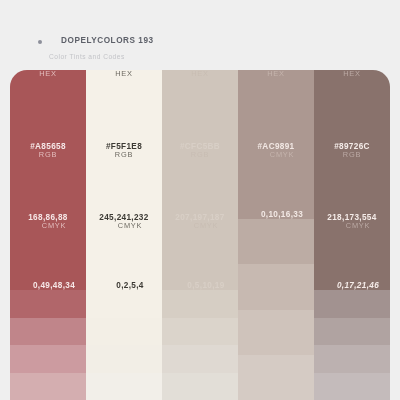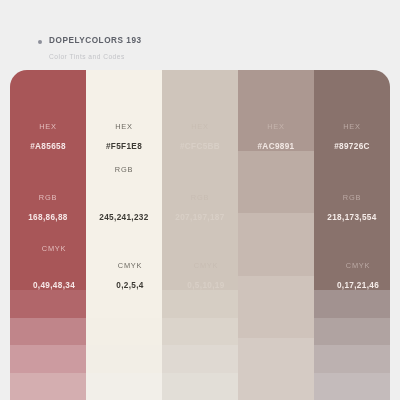--- a/index.html
+++ b/index.html
@@ -22,21 +22,21 @@
     left: 0;
     top: 0;
     width: 400px;
     height: 70px;
     box-sizing: border-box;
     padding: 36px 0 0 38px;
   }
   #title-row {
     display: flex;
     align-items: center;
-    gap: 7px;
+    gap: 19px;
     height: 11px;
   }
   #bullet {
     width: 4px;
     height: 4px;
     border-radius: 50%;
     background: #8d8f9a;
     flex: 0 0 auto;
   }
   #title-text {
@@ -73,22 +73,22 @@
     flex: 1 1 0;
     display: flex;
     flex-direction: column;
     min-width: 0;
   }
   
   .cell {
     display: flex;
     flex-direction: column;
     align-items: center;
-    justify-content: flex-end;
-    gap: 12px;
+    justify-content: space-between;
+    gap: 6px;
     min-width: 0;
   }
   .cell-hex  { height: 81px; }
   .cell-rgb  { height: 71px; }
   .cell-cmyk { height: 68px; padding-left: 12px; }
   .cell-label {
     font-size: 7.4px;
     letter-spacing: 0.75px;
     line-height: 1;
     white-space: nowrap;
@@ -170,36 +170,40 @@
       <div class="tint" style="background: rgb(214, 206, 196);"></div>
       <div class="tint" style="background: rgb(219, 212, 203);"></div>
       <div class="tint" style="background: rgb(223, 217, 210);"></div>
       <div class="tint" style="background: rgb(226, 222, 215);"></div>
     </div>
     <div class="swatch-col" style="background: rgb(172, 152, 145);">
       <div class="cell cell-hex">
         <span class="cell-label" style="color: rgb(197, 180, 173);">HEX</span>
         <span class="cell-value" style="color: rgb(242, 232, 228);">#AC9891</span>
       </div>
+      <div class="cell cell-cmyk">
+        <span class="cell-label" style="color: rgb(197, 180, 173);">CMYK</span>
+        <span class="cell-value" style="color: rgb(242, 232, 228);">0,10,16,33</span>
+      </div>
       <div class="tint" style="background: rgb(188, 172, 164);"></div>
       <div class="tint" style="background: rgb(199, 185, 177);"></div>
       <div class="tint" style="background: rgb(207, 195, 187);"></div>
       <div class="tint" style="background: rgb(213, 203, 196);"></div>
     </div>
     <div class="swatch-col" style="background: rgb(137, 114, 108);">
       <div class="cell cell-hex">
         <span class="cell-label" style="color: rgb(187, 169, 164);">HEX</span>
         <span class="cell-value" style="color: rgb(245, 236, 233);">#89726C</span>
       </div>
       <div class="cell cell-rgb">
         <span class="cell-label" style="color: rgb(187, 169, 164);">RGB</span>
         <span class="cell-value" style="color: rgb(245, 236, 233);">218,173,554</span>
       </div>
       <div class="cell cell-cmyk">
         <span class="cell-label" style="color: rgb(187, 169, 164);">CMYK</span>
-        <span class="cell-value" style="color: rgb(245, 236, 233);">0,17,21,46</span>
+        <span class="cell-value" style="color: rgb(245, 236, 233); font-style: italic;">0,17,21,46</span>
       </div>
       <div class="tint" style="background: rgb(162, 146, 144);"></div>
       <div class="tint" style="background: rgb(176, 163, 161);"></div>
       <div class="tint" style="background: rgb(188, 177, 176);"></div>
       <div class="tint" style="background: rgb(196, 187, 187);"></div>
     </div>
   </div>
 
 </body></html>

